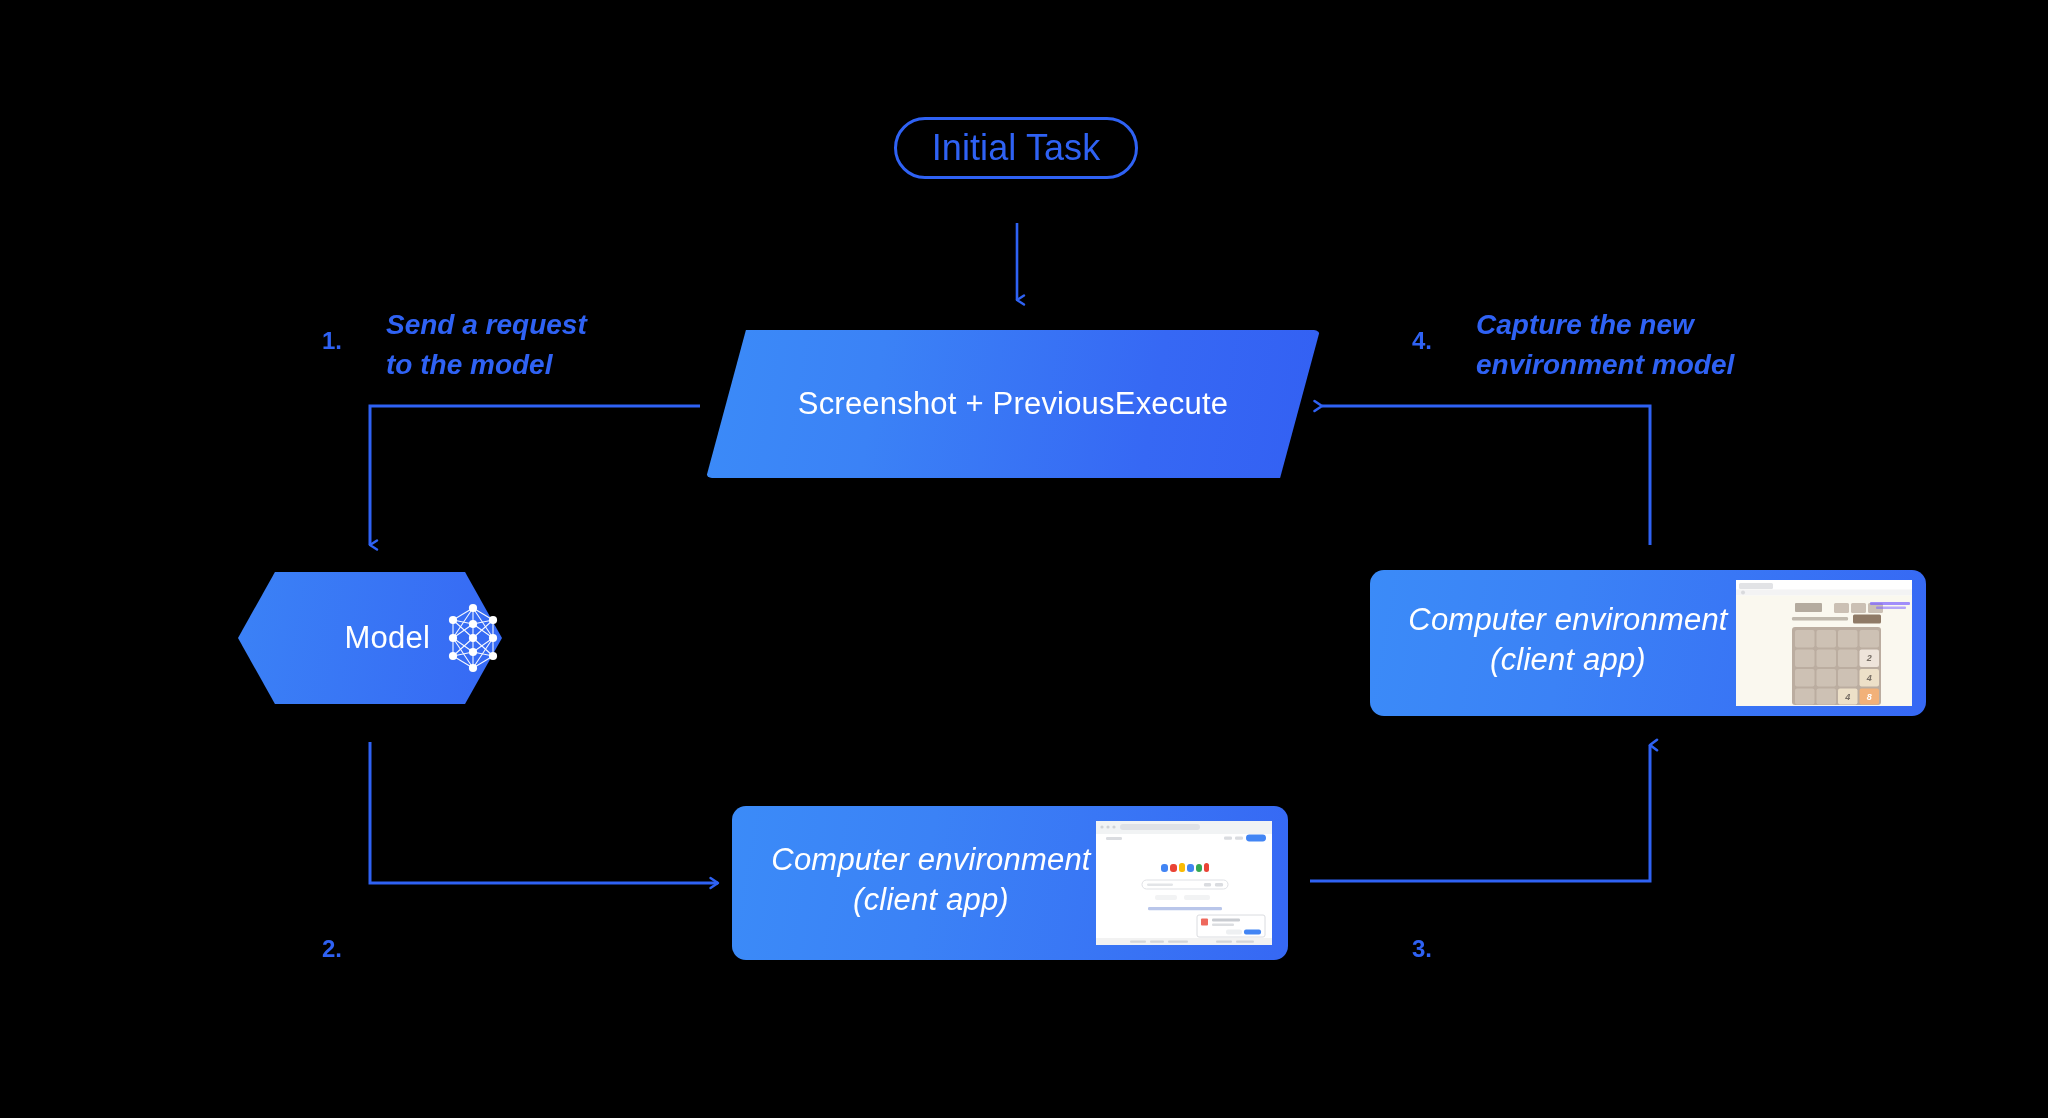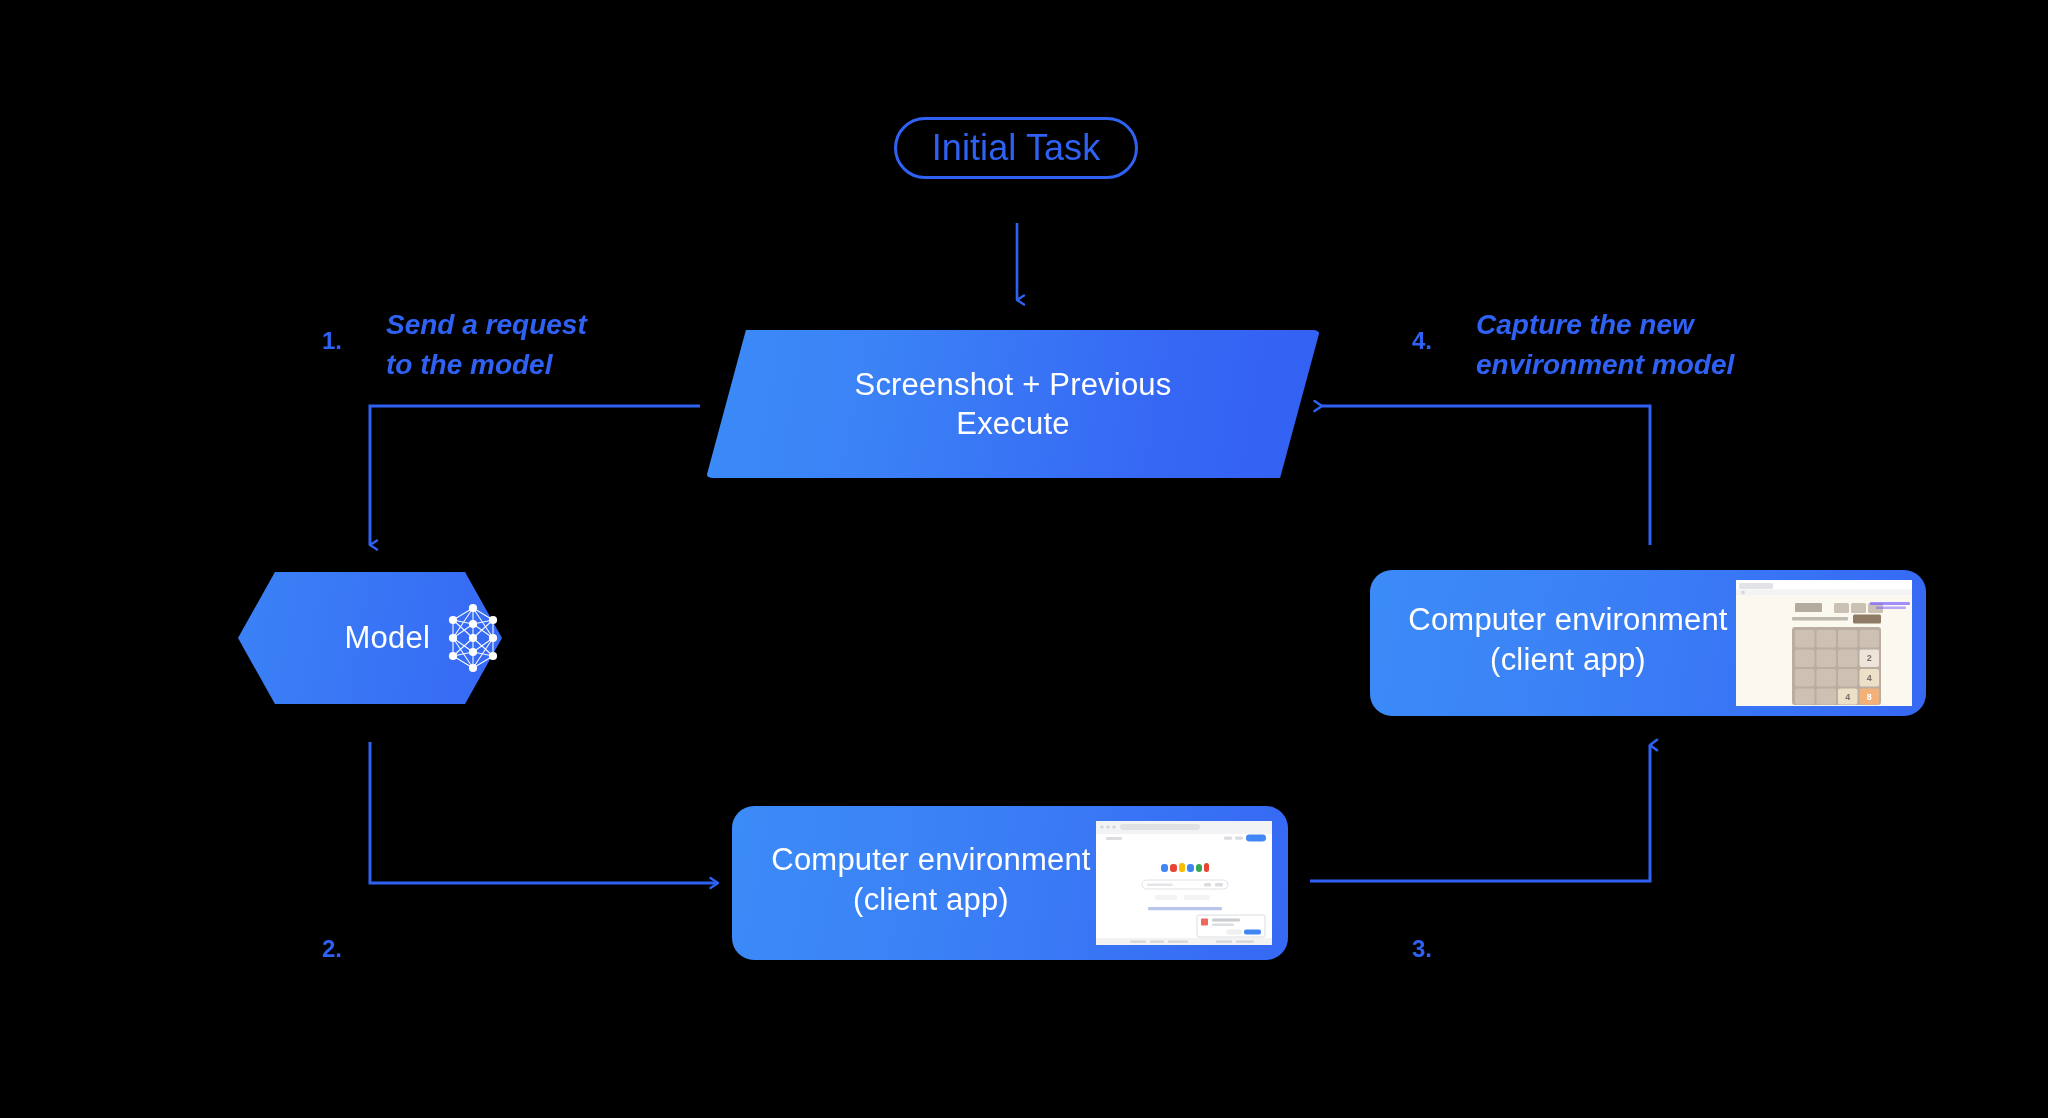--- a/index.html
+++ b/index.html
@@ -67,21 +67,21 @@
     position: absolute;
     inset: 0;
     background: linear-gradient(100deg, #3b8bf8 0%, #3b82f6 28%, #3668f4 72%, #3360f3 100%);
     clip-path: polygon(6.5% 0%, 100% 0%, 93.5% 100%, 0% 100%);
     border-radius: 6px;
   }
   .para-text {
     position: absolute;
     inset: 0;
     display: flex;
-    flex-direction: column;
+    flex-direction: row;
     align-items: center;
     justify-content: center;
     color: #ffffff;
     font-size: 31px;
     font-weight: 400;
     line-height: 1.27;
     text-align: center;
     letter-spacing: .2px;
   }
 
@@ -111,22 +111,23 @@
     color: #ffffff;
     font-size: 31px;
     font-weight: 400;
     letter-spacing: .2px;
   }
   .nn-icon { width: 58px; height: 72px; display:block; }
 
   
   .card {
     position: absolute;
-    border-radius: 22px;
+    border-radius: 14px;
     overflow: hidden;
+    font-style: italic;
   }
   .card-bg {
     position: absolute;
     inset: 0;
     background: linear-gradient(100deg, #3b8bf8 0%, #3b82f6 35%, #3668f4 100%);
   }
   .card-label {
     position: absolute;
     color: #ffffff;
     font-size: 31px;

